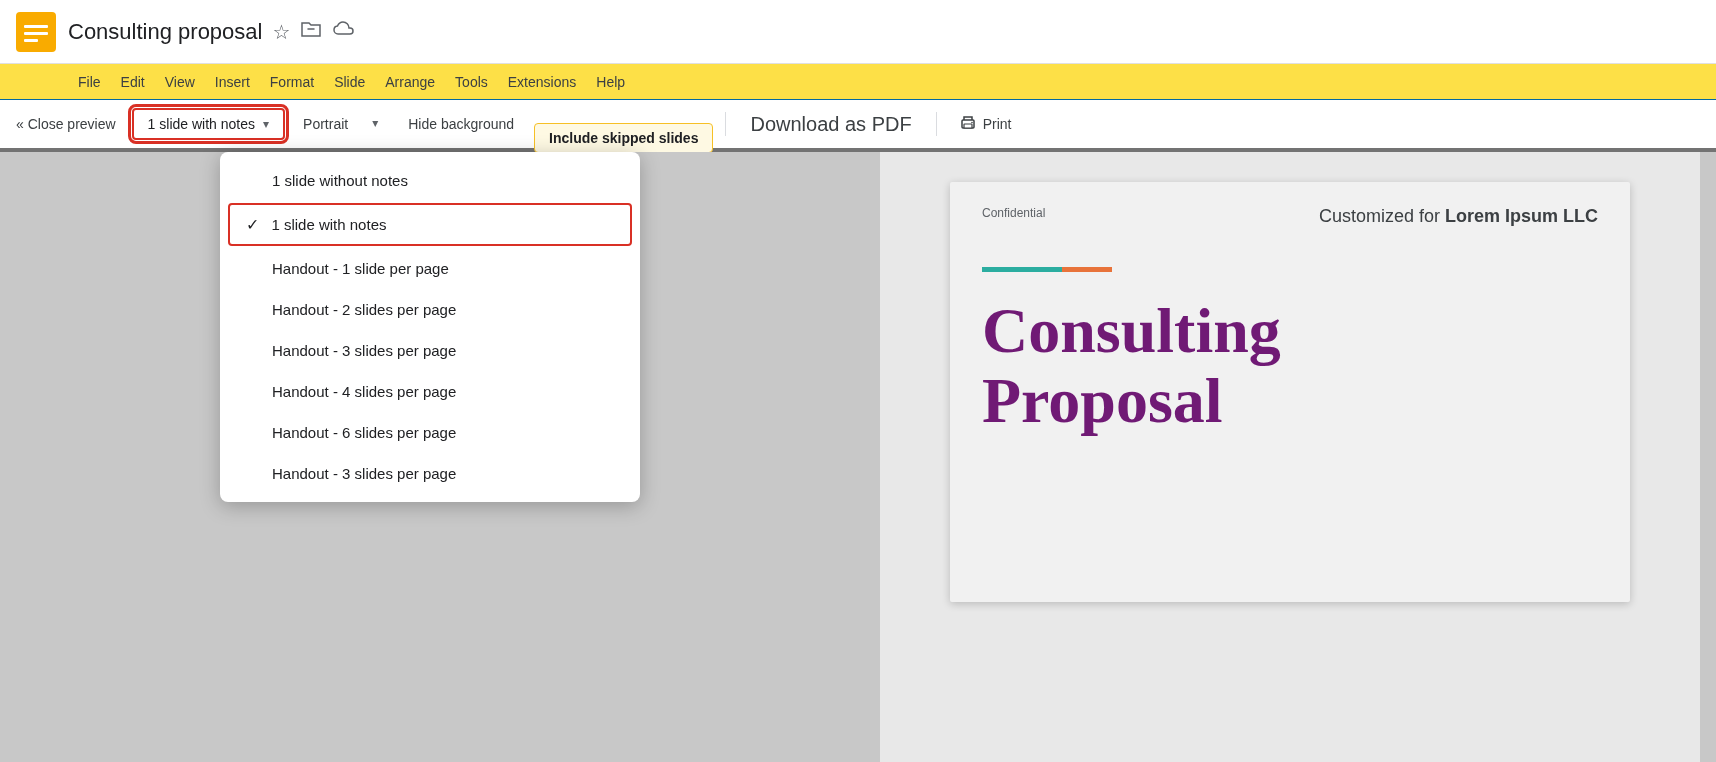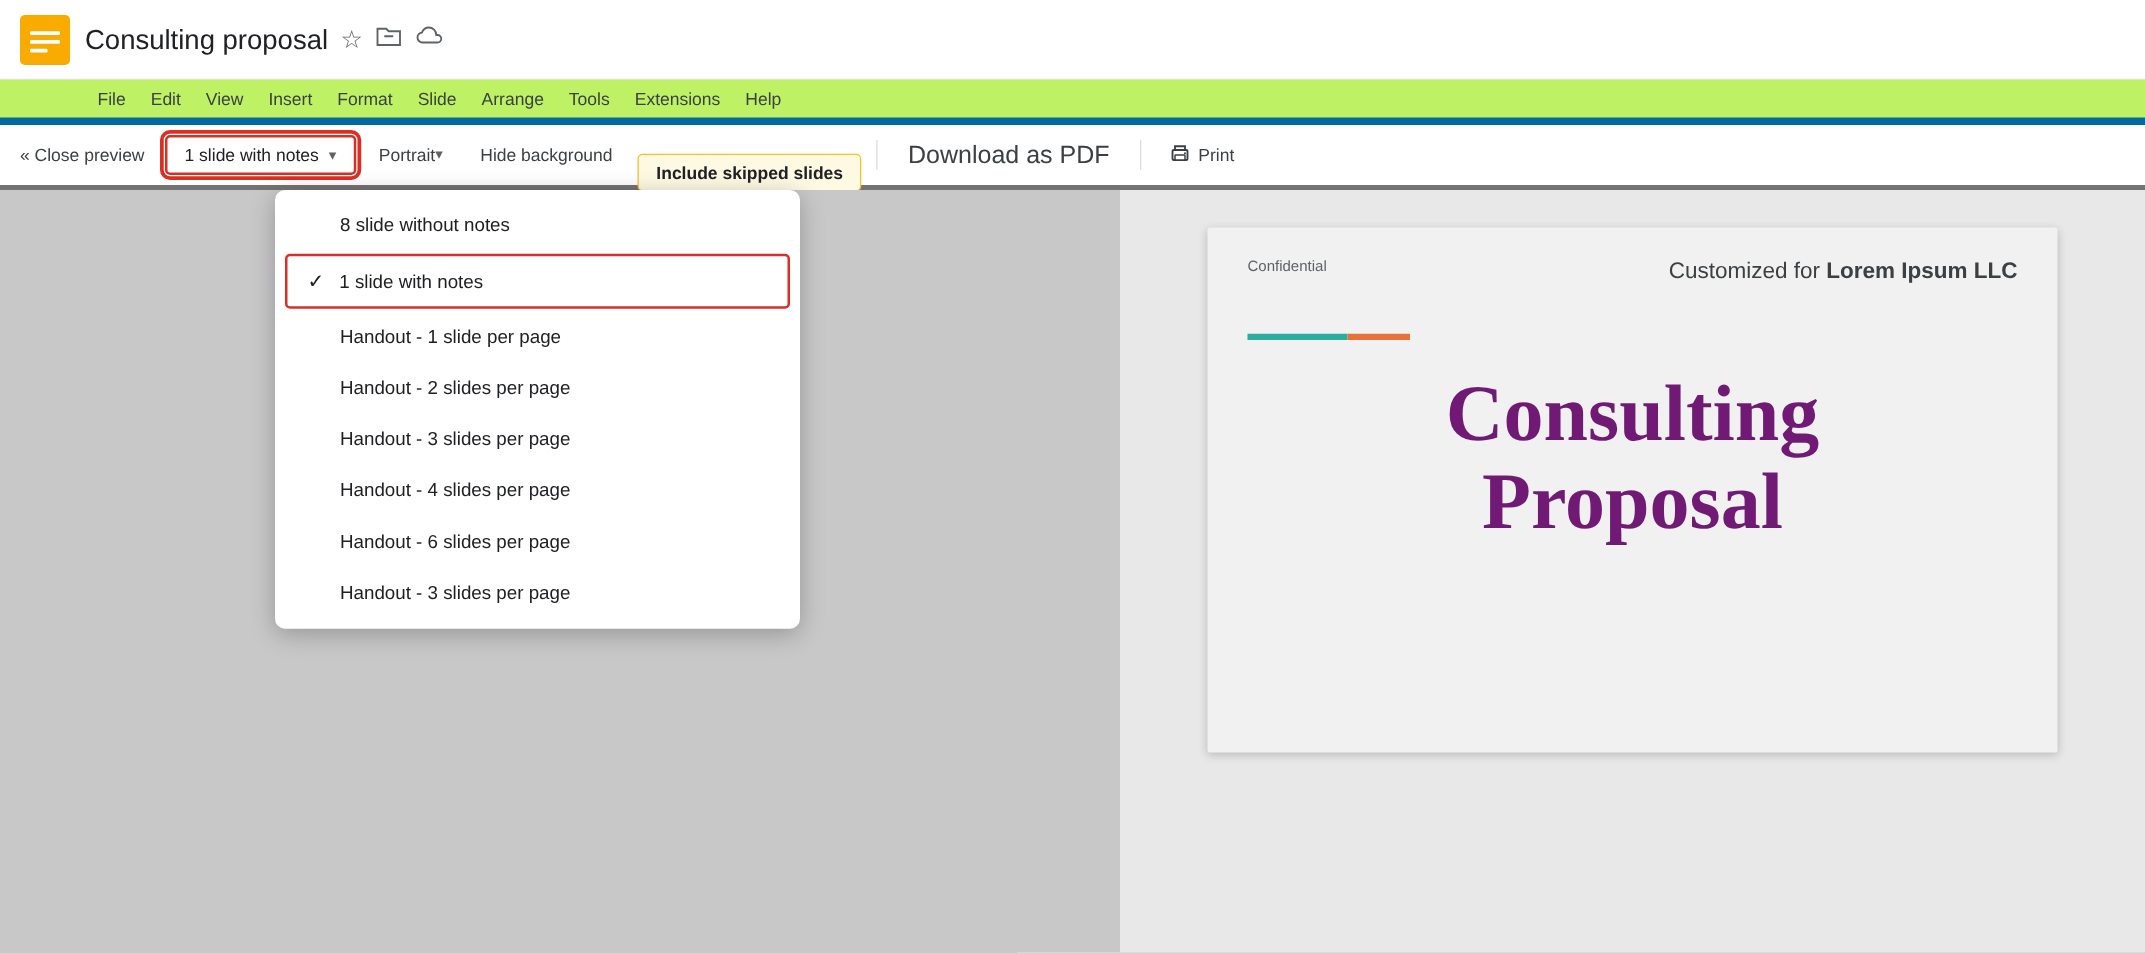--- a/index.html
+++ b/index.html
@@ -39,26 +39,26 @@
       color: #5f6368;
       font-size: 20px;
     }
     .title-icons span {
       cursor: pointer;
       font-size: 20px;
     }
 
     
     .menu-bar {
-      background: #bef264;
+      background: #fde047;
       display: flex;
       align-items: center;
       padding: 0 16px 0 68px;
       height: 36px;
-      border-bottom: 6px solid #0369a1;
+      border-bottom: 1px solid #0369a1;
     }
     .menu-item {
       font-size: 14px;
       color: #3c4043;
       padding: 4px 10px;
       cursor: pointer;
       border-radius: 4px;
     }
 
     
@@ -91,21 +91,21 @@
       cursor: pointer;
       background: #fff;
       outline: 3px solid #d93025;
       outline-offset: 1px;
     }
     .dropdown-btn .chevron { font-size: 12px; color: #5f6368; }
 
     .portrait-btn {
       display: flex;
       align-items: flex-start;
-      gap: 0;
+      gap: 24px;
       padding: 6px 10px;
       font-size: 14px;
       color: #3c4043;
       cursor: pointer;
       border-radius: 4px;
     }
 
     .hide-bg-btn {
       font-size: 14px;
       color: #3c4043;
@@ -193,30 +193,29 @@
       color: #202124;
     }
     .dropdown-item .spacer {
       width: 28px;
       display: inline-block;
     }
 
     
     .slide-preview {
       position: absolute;
-      right: 0;
+      right: 16px;
       top: 0;
       width: 820px;
       height: 100%;
       background: #e8e8e8;
       display: flex;
       justify-content: center;
       align-items: flex-start;
       padding-top: 30px;
-      text-align: center;
     }
     .slide-card {
       background: #f1f1f1;
       width: 680px;
       min-height: 420px;
       border-radius: 2px;
       box-shadow: 0 2px 8px rgba(0,0,0,0.2);
       padding: 24px 32px;
       position: relative;
     }
@@ -346,21 +345,21 @@
 </div>
 
 <div class="main-area">
 
   <div class="left-panel"></div>
 
   <div class="dropdown-menu">
 
     <div class="dropdown-item">
       <span class="spacer"></span>
-      <span>8 slide without notes</span>
+      <span>1 slide without notes</span>
     </div>
 
     <div class="dropdown-item selected">
       <span class="check-icon">✓</span>
       <span>1 slide with notes</span>
     </div>
 
     <div class="dropdown-item">
       <span class="spacer"></span>
       <span>Handout - 1 slide per page</span>

